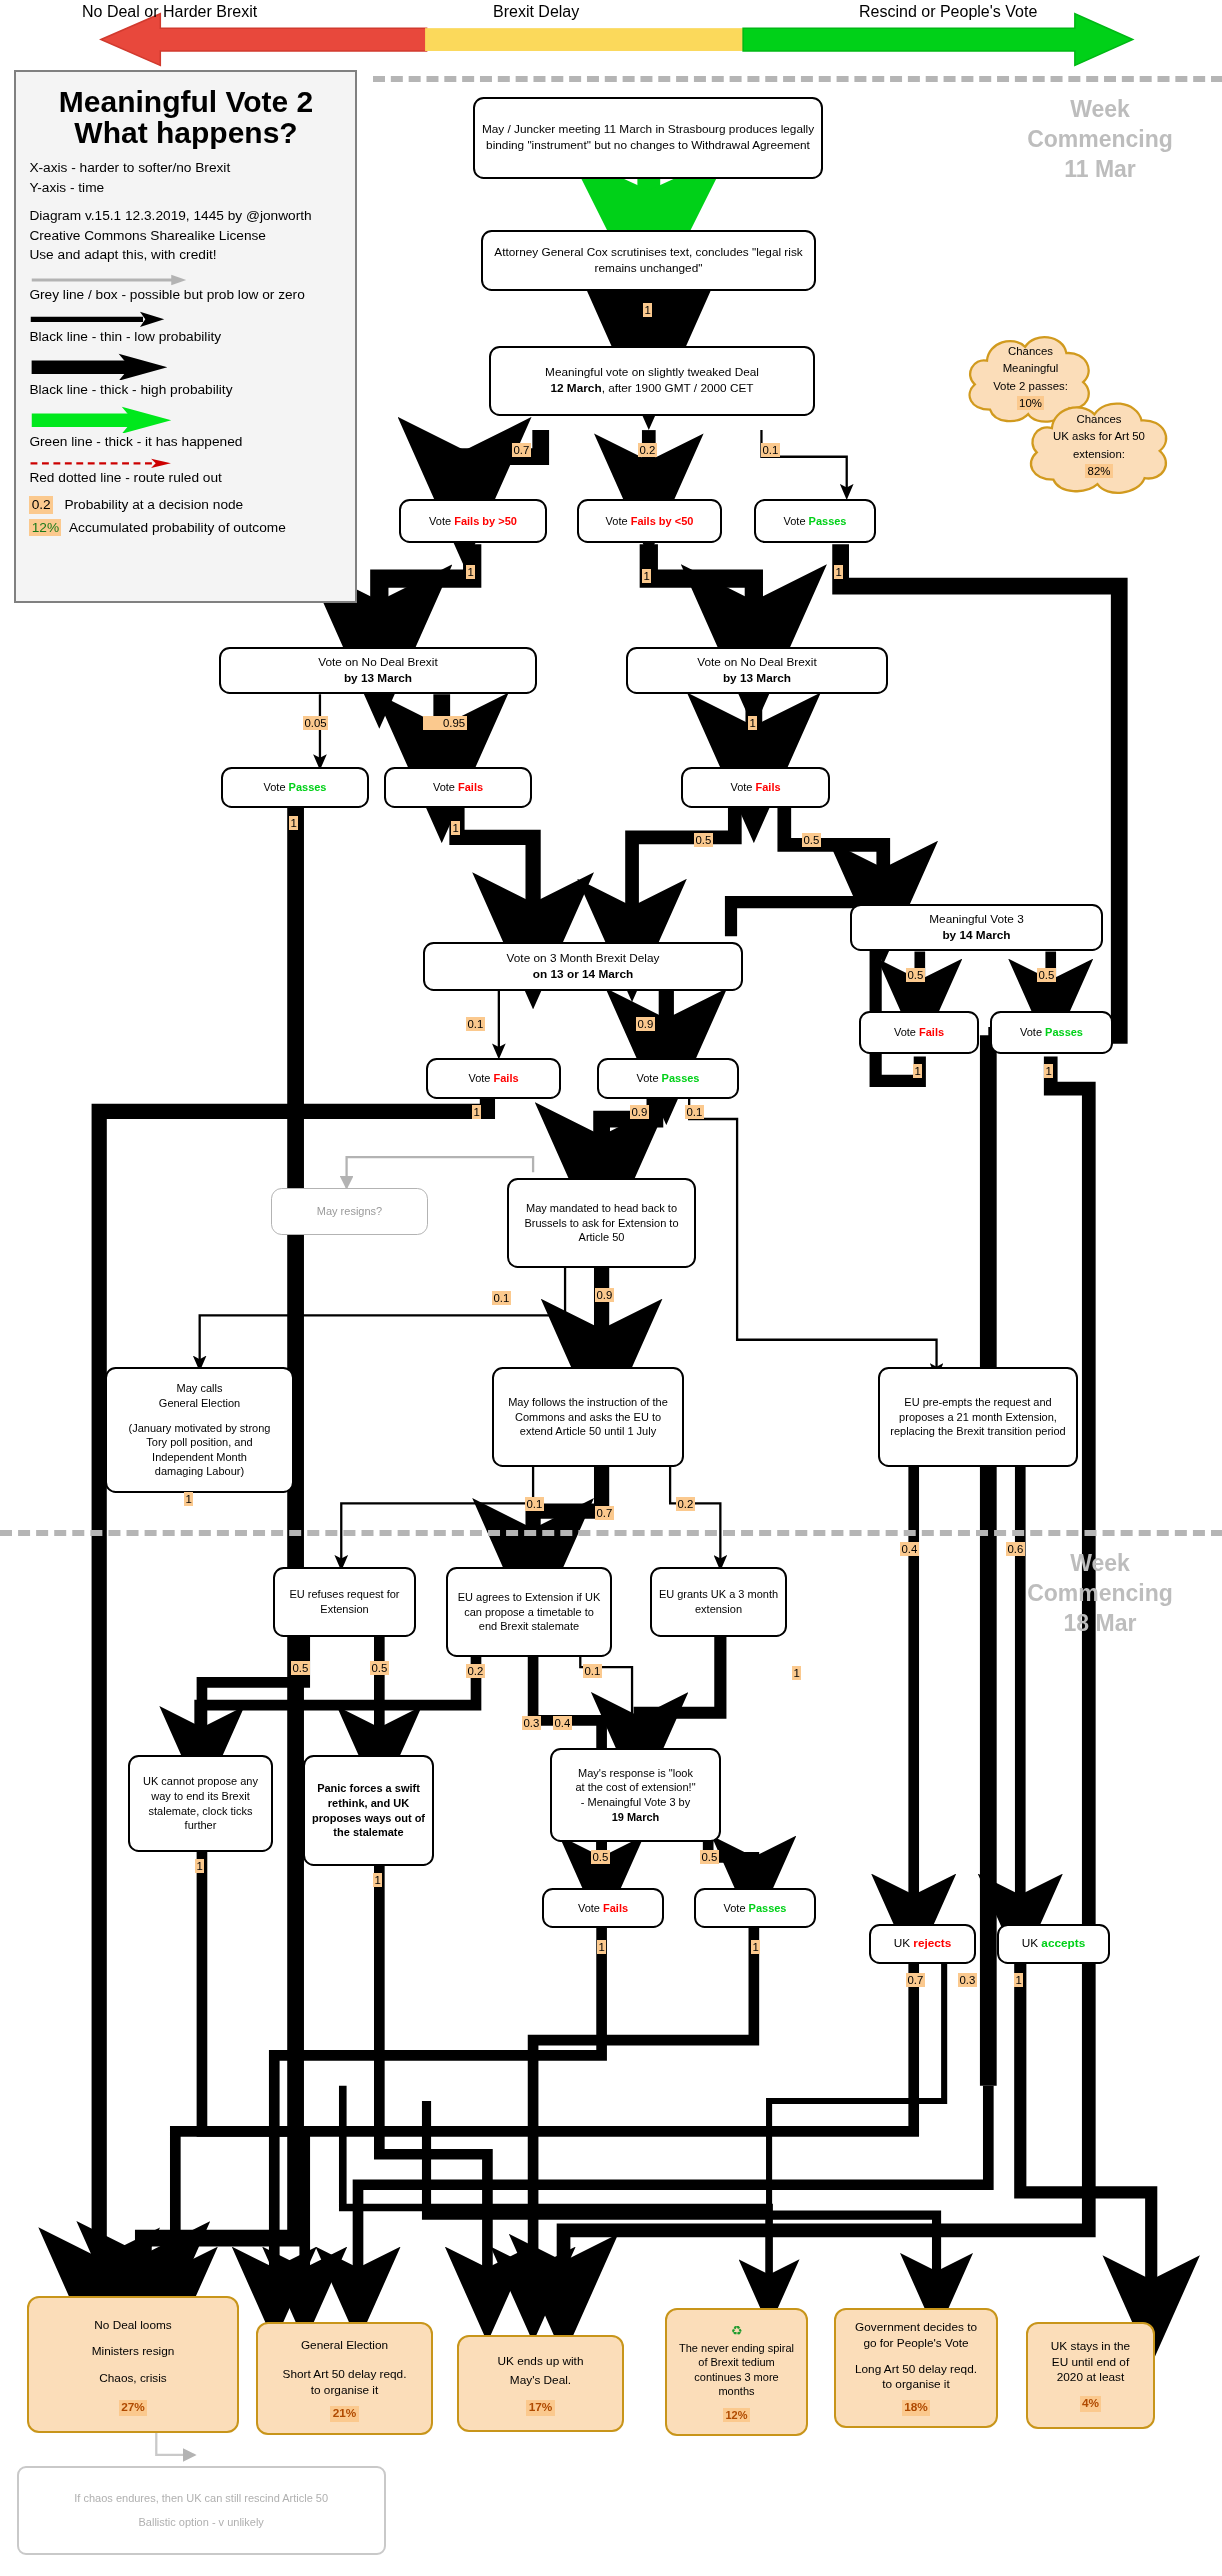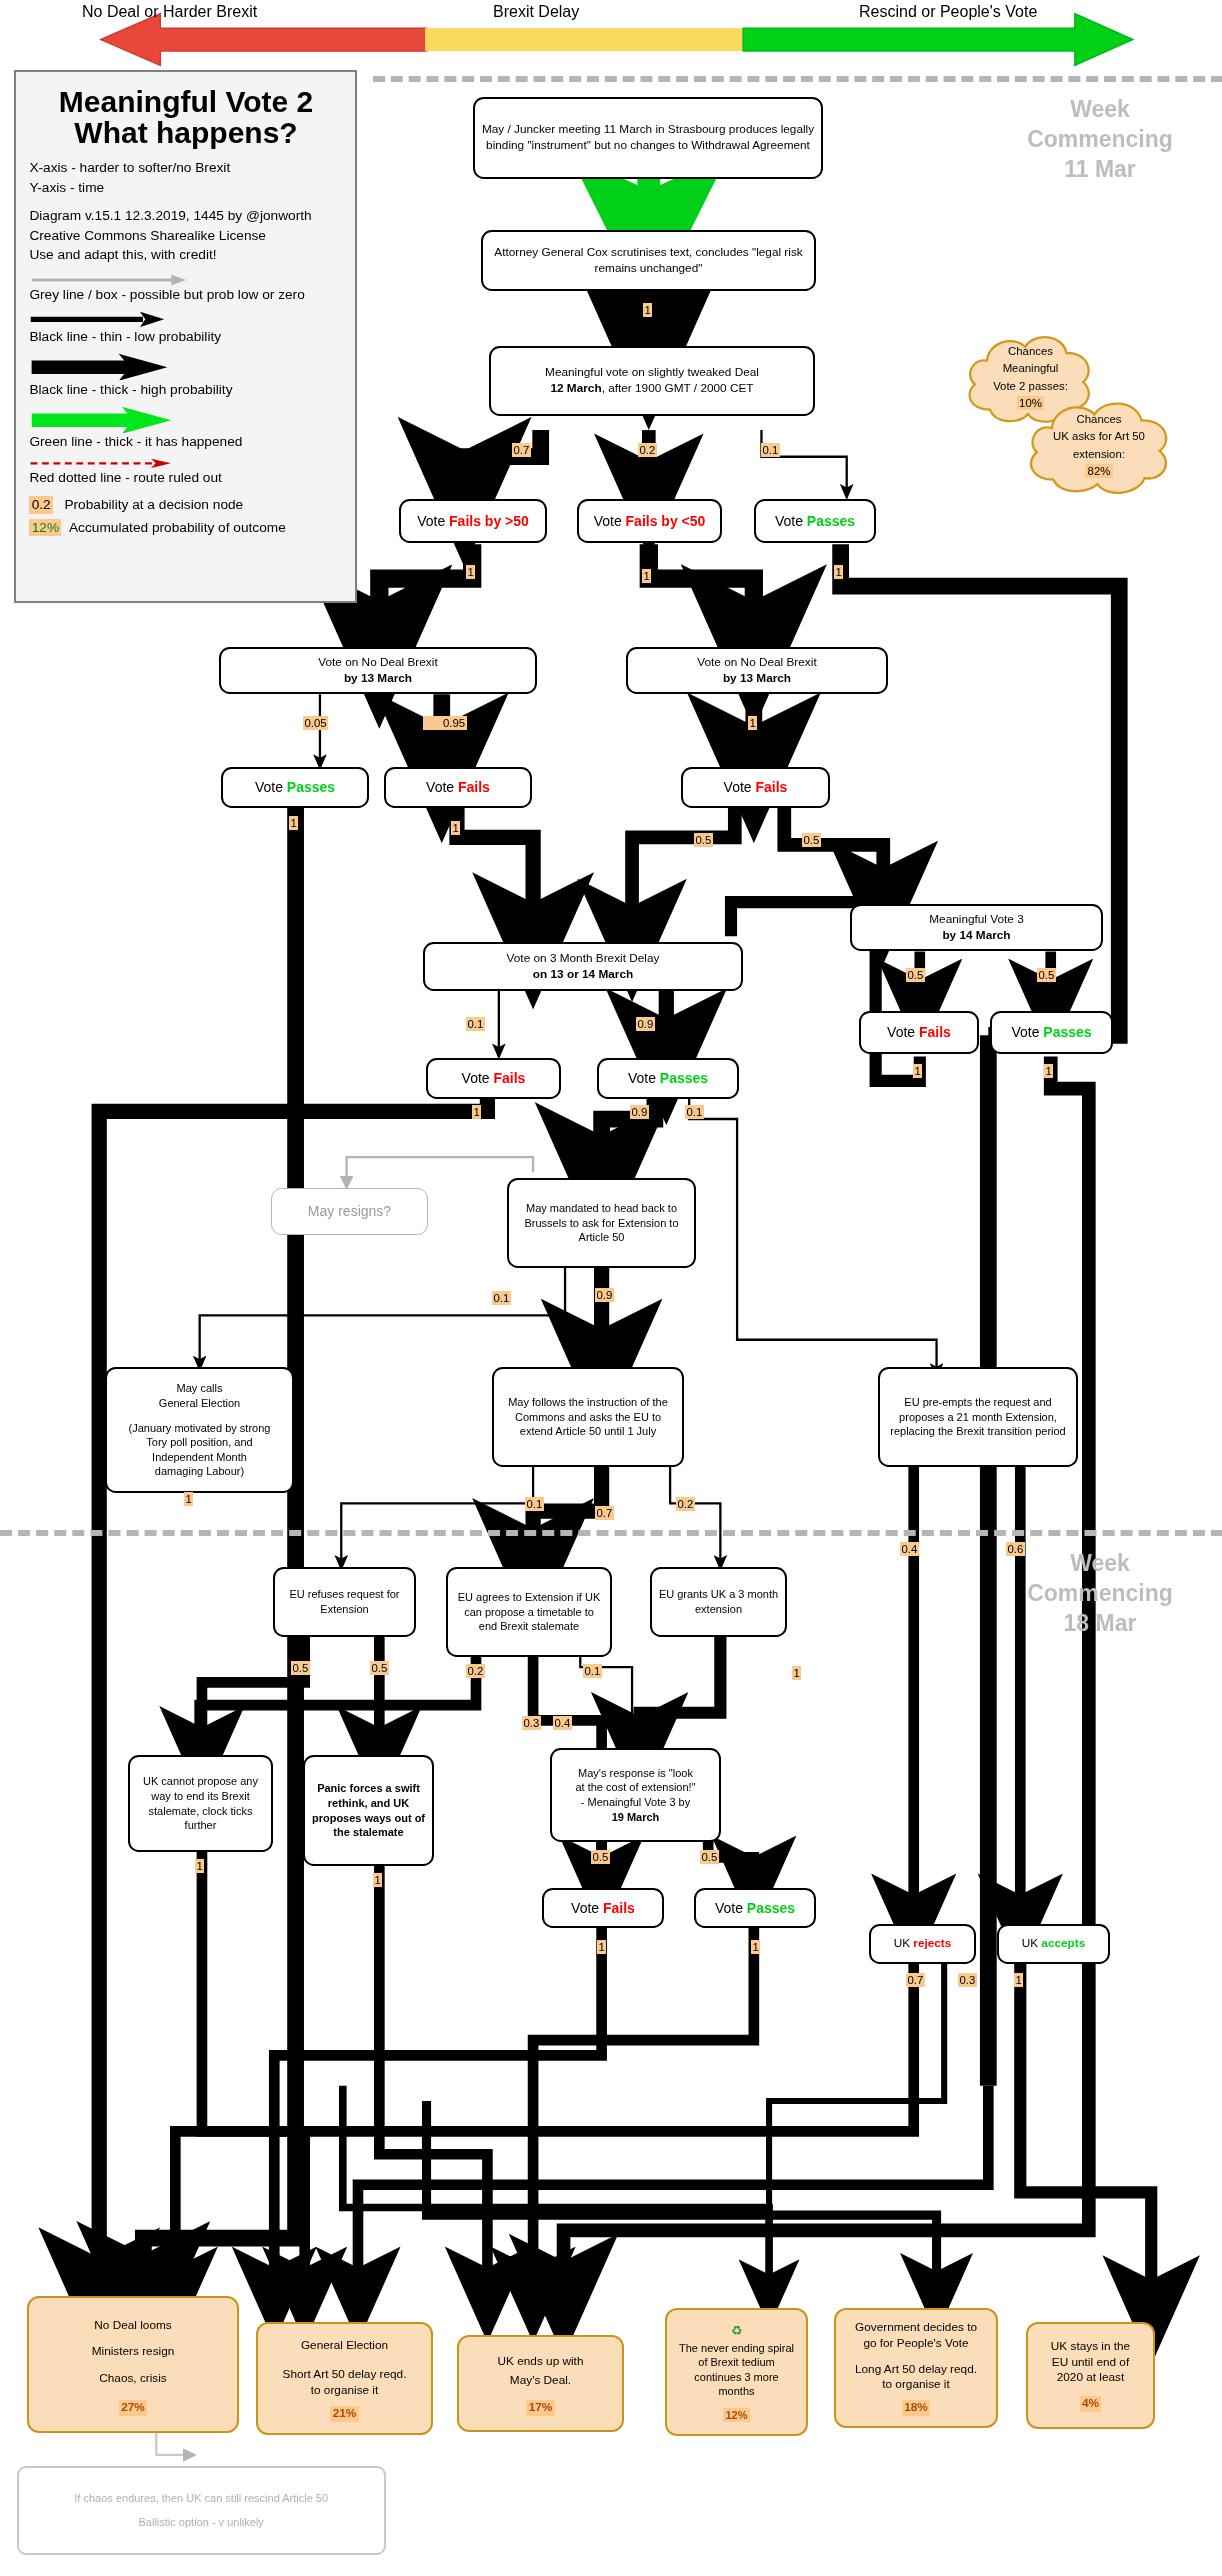--- a/index.html
+++ b/index.html
@@ -10,21 +10,21 @@
   svg#wires{position:absolute;left:0;top:0;width:1223px;height:2576px;pointer-events:none;}
 
   
   .node{position:absolute;box-sizing:border-box;background:#fff;border:2px solid #000;
         border-radius:10.7px;display:flex;align-items:center;justify-content:flex-end;
         text-align:center;line-height:1.32;color:#000;z-index:4;padding:4.6px 6px;}
   .node .inner{width:100%;}
   .node.grey{border-color:#b3b3b3;color:#9a9a9a;border-width:1.7px;}
   .node.outcome{background:#fbddb9;border:2.3px solid #c8951a;border-radius:12px;
         flex-direction:column;justify-content:center;}.fs14{font-size:11px}.fs15{font-size:11.8px}
-  .fs16{font-size:14px}
+  .fs16{font-size:11px}
   b{font-weight:bold}
   .pass{color:#00d118;font-weight:bold}
   .fail{color:#ff0000;font-weight:bold}
 
   
   .prob{position:absolute;background:#fbc98e;color:#000;font-size:11.4px;
         padding:0 1.5px;line-height:1.24;z-index:9;white-space:nowrap;}
   .pct{display:inline-block;background:#fbc98e;padding:0 2.3px;line-height:1.3;}
 
   

